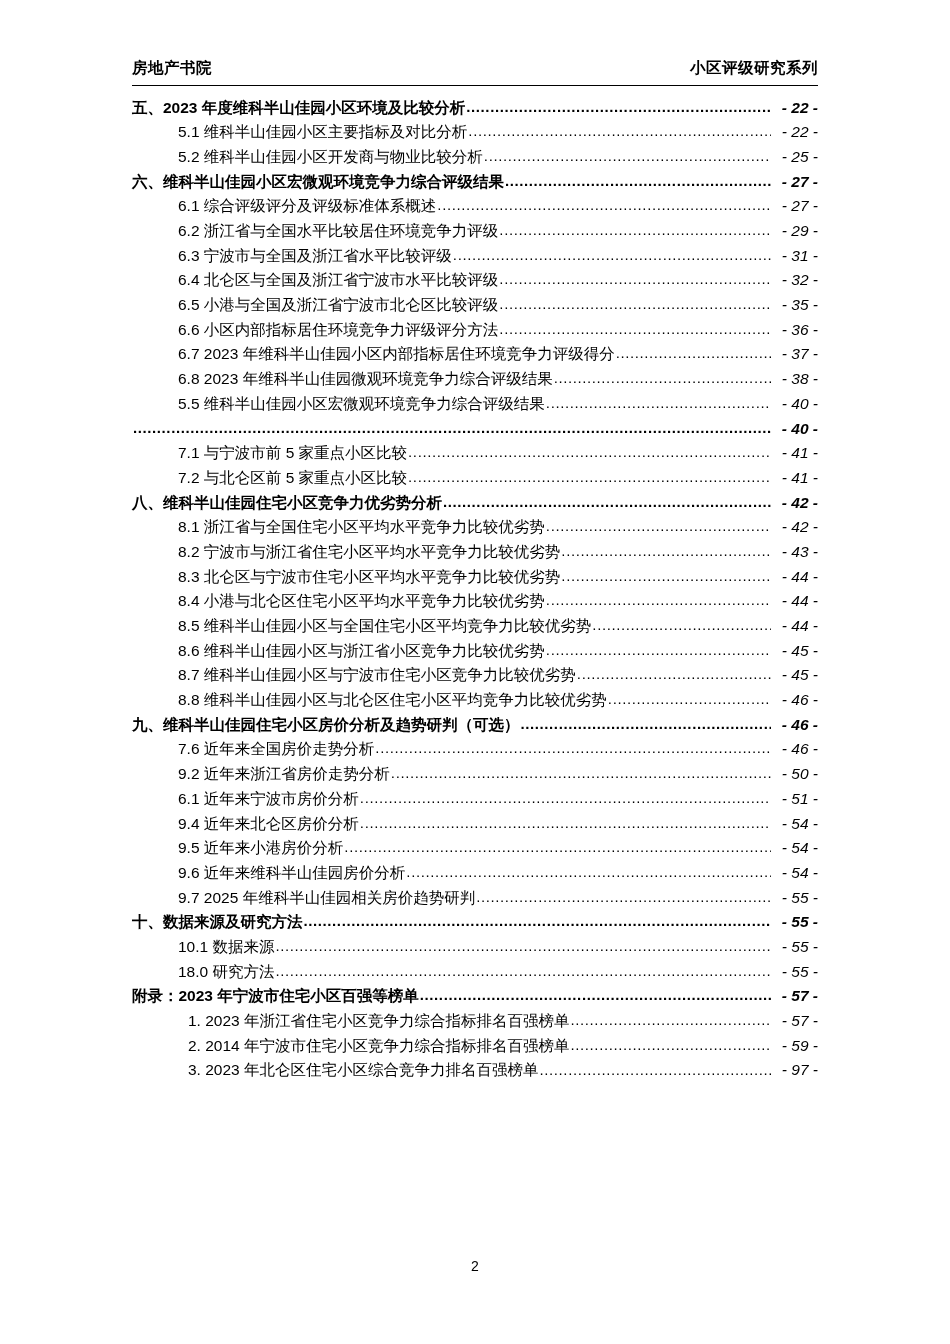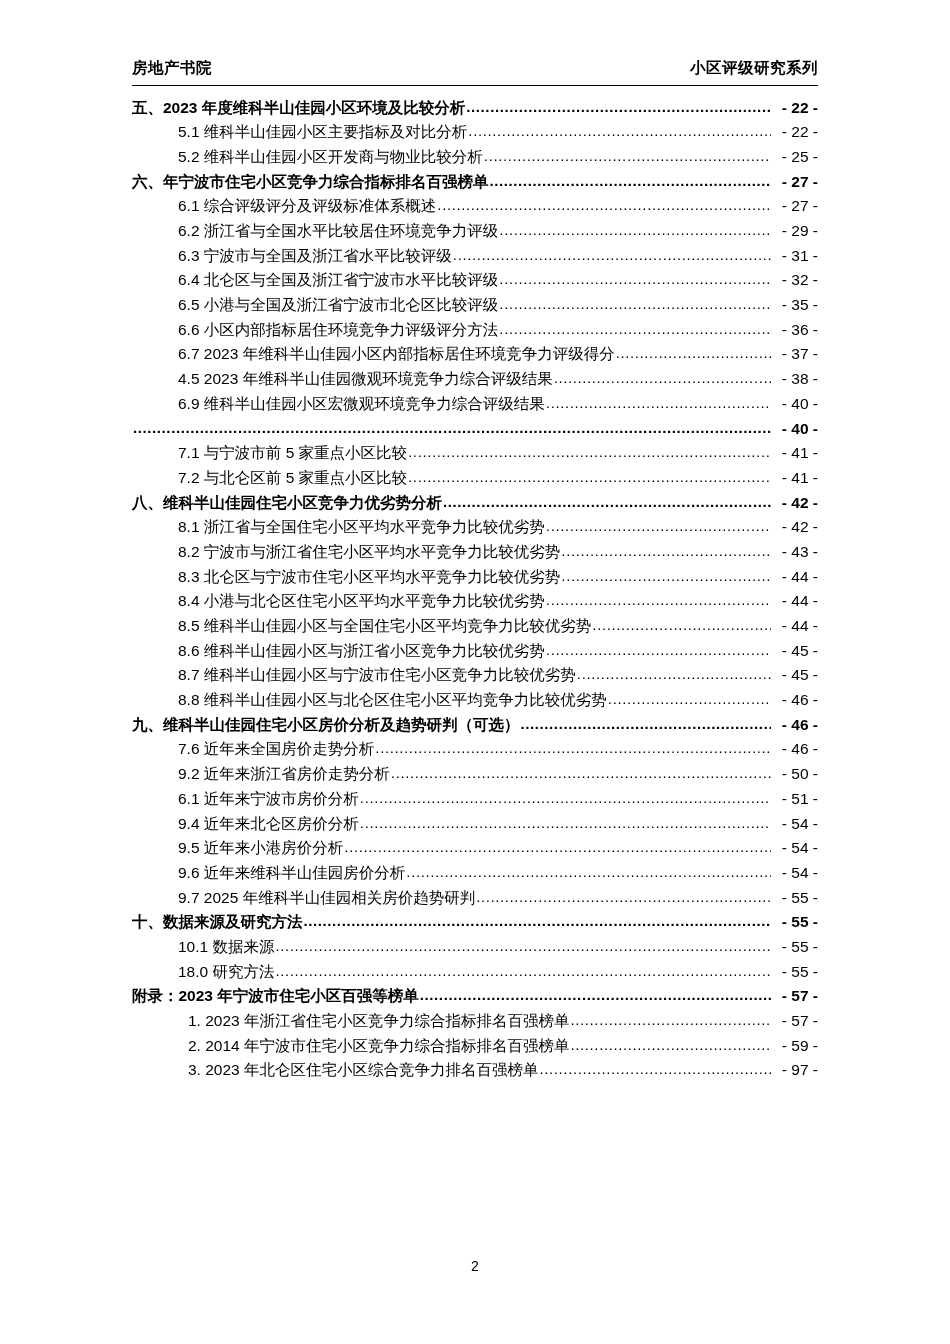--- a/index.html
+++ b/index.html
@@ -61,31 +61,33 @@
     font-size: 15px;
     letter-spacing: 0.6px;
     color: #000;
     position: relative;
     top: -1px;
   }
   .toc-row .page-no {
     flex: 0 0 auto;
     text-align: right;
     min-width: 46px;
+    font-style: italic;
   }
   .lvl-1 {
     font-weight: bold;
     padding-left: 0px;
   }
   .lvl-2 {
     padding-left: 46px;
     justify-content: center;
   }
   .lvl-2b {
     padding-left: 56px;
+    align-items: center;
   }
   .footer {
     position: absolute;
     left: 0;
     right: 0;
     top: 1258px;
     text-align: center;
     font-size: 14px;
   }
 </style>
@@ -111,21 +113,21 @@
           <span class="label">5.1 维科半山佳园小区主要指标及对比分析</span>
           <span class="dots">........................................................................................................................................................................................................</span>
           <span class="page-no">- 22 -</span>
         </div>
         <div class="toc-row lvl-2">
           <span class="label">5.2 维科半山佳园小区开发商与物业比较分析</span>
           <span class="dots">........................................................................................................................................................................................................</span>
           <span class="page-no">- 25 -</span>
         </div>
         <div class="toc-row lvl-1">
-          <span class="label">六、年宁波市住宅小区竞争力综合指标排名百强榜单</span>
+          <span class="label">六、维科半山佳园小区宏微观环境竞争力综合评级结果</span>
           <span class="dots">........................................................................................................................................................................................................</span>
           <span class="page-no">- 27 -</span>
         </div>
         <div class="toc-row lvl-2">
           <span class="label">6.1  综合评级评分及评级标准体系概述</span>
           <span class="dots">........................................................................................................................................................................................................</span>
           <span class="page-no">- 27 -</span>
         </div>
         <div class="toc-row lvl-2">
           <span class="label">6.2  浙江省与全国水平比较居住环境竞争力评级</span>
@@ -151,26 +153,26 @@
           <span class="label">6.6  小区内部指标居住环境竞争力评级评分方法</span>
           <span class="dots">........................................................................................................................................................................................................</span>
           <span class="page-no">- 36 -</span>
         </div>
         <div class="toc-row lvl-2">
           <span class="label">6.7 2023 年维科半山佳园小区内部指标居住环境竞争力评级得分</span>
           <span class="dots">........................................................................................................................................................................................................</span>
           <span class="page-no">- 37 -</span>
         </div>
         <div class="toc-row lvl-2">
-          <span class="label">4.5 2023 年维科半山佳园微观环境竞争力综合评级结果</span>
+          <span class="label">6.8 2023 年维科半山佳园微观环境竞争力综合评级结果</span>
           <span class="dots">........................................................................................................................................................................................................</span>
           <span class="page-no">- 38 -</span>
         </div>
         <div class="toc-row lvl-2">
-          <span class="label">6.9  维科半山佳园小区宏微观环境竞争力综合评级结果</span>
+          <span class="label">5.5  维科半山佳园小区宏微观环境竞争力综合评级结果</span>
           <span class="dots">........................................................................................................................................................................................................</span>
           <span class="page-no">- 40 -</span>
         </div>
         <div class="toc-row lvl-1">
           <span class="dots">........................................................................................................................................................................................................</span>
           <span class="page-no">- 40 -</span>
         </div>
         <div class="toc-row lvl-2">
           <span class="label">7.1  与宁波市前 5 家重点小区比较</span>
           <span class="dots">........................................................................................................................................................................................................</span>

